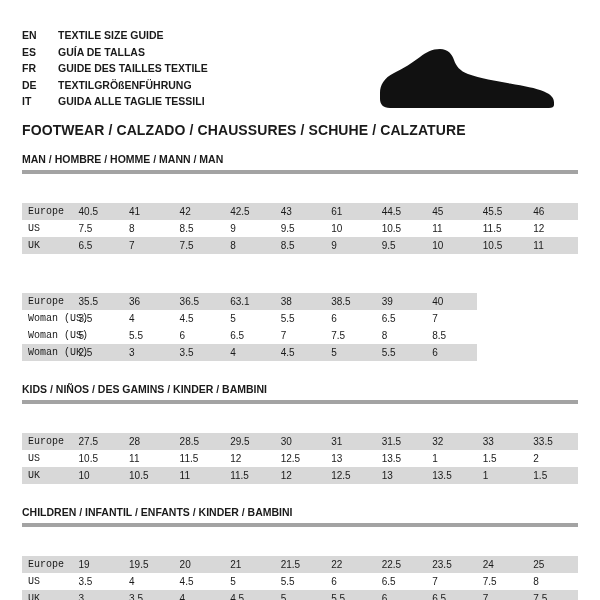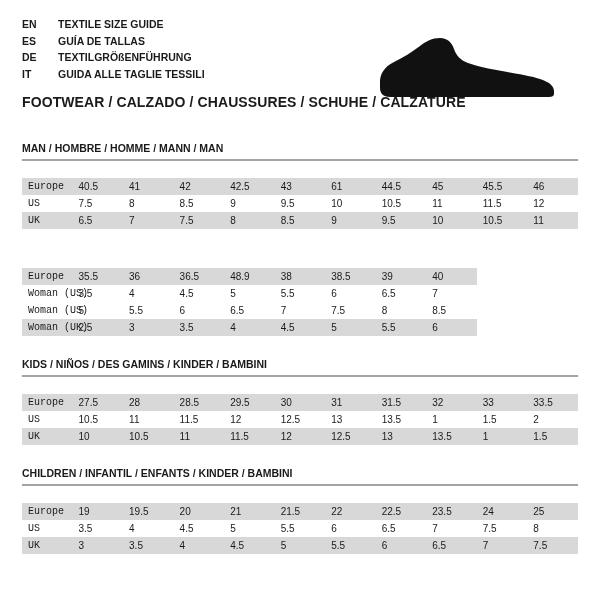--- a/index.html
+++ b/index.html
@@ -12,21 +12,21 @@
     background: #ffffff;
     font-family: "Liberation Sans", sans-serif;
     color: #1a1a1a;
     overflow: hidden;
   }
   .page {
     position: relative;
     width: 600px;
     height: 600px;
     box-sizing: border-box;
-    padding: 16px 22px 0 22px;
+    padding: 27px 22px 0 22px;
   }
 
   
   .header {
     position: relative;
     height: 92px;
   }
   .lang-table {
     border-collapse: collapse;
   }
@@ -65,22 +65,22 @@
   .section {
     margin-top: 22px;
   }
   .section.first {
     margin-top: 34px;
   }
   .section-title {
     font-size: 10.5px;
     font-weight: bold;
     padding-bottom: 5px;
-    border-bottom: 2px solid #a3a3a3;
-    margin-bottom: 0;
+    border-bottom: 4px solid #a3a3a3;
+    margin-bottom: 12px;
   }
   table.sizes {
     border-collapse: collapse;
     width: 100%;
     table-layout: fixed;
   }
   table.sizes td {
     font-size: 10px;
     height: 17px;
     padding: 0 0 0 6px;
@@ -108,20 +108,24 @@
   <div class="header">
     <table class="lang-table">
       <tbody id="lang-body">
           <tr>
             <td class="lang-code">EN</td>
             <td class="lang-title">TEXTILE SIZE GUIDE</td>
           </tr>
           <tr>
             <td class="lang-code">ES</td>
             <td class="lang-title">GUÍA DE TALLAS</td>
+          </tr>
+          <tr>
+            <td class="lang-code">FR</td>
+            <td class="lang-title">GUIDE DES TAILLES TEXTILE</td>
           </tr>
           <tr>
             <td class="lang-code">DE</td>
             <td class="lang-title">TEXTILGRÖßENFÜHRUNG</td>
           </tr>
           <tr>
             <td class="lang-code">IT</td>
             <td class="lang-title">GUIDA ALLE TAGLIE TESSILI</td>
           </tr>
         </tbody>
@@ -194,21 +198,21 @@
         <table class="sizes">
           <tbody>
             <tr class="sp">
               <td colspan="11"></td>
             </tr>
             <tr class="shaded">
               <td class="label">Europe</td>
               <td>35.5</td>
               <td>36</td>
               <td>36.5</td>
-              <td>48.9</td>
+              <td>63.1</td>
               <td>38</td>
               <td>38.5</td>
               <td>39</td>
               <td>40</td>
             </tr>
             <tr class="">
               <td class="label">Woman (US)</td>
               <td>3.5</td>
               <td>4</td>
               <td>4.5</td>

